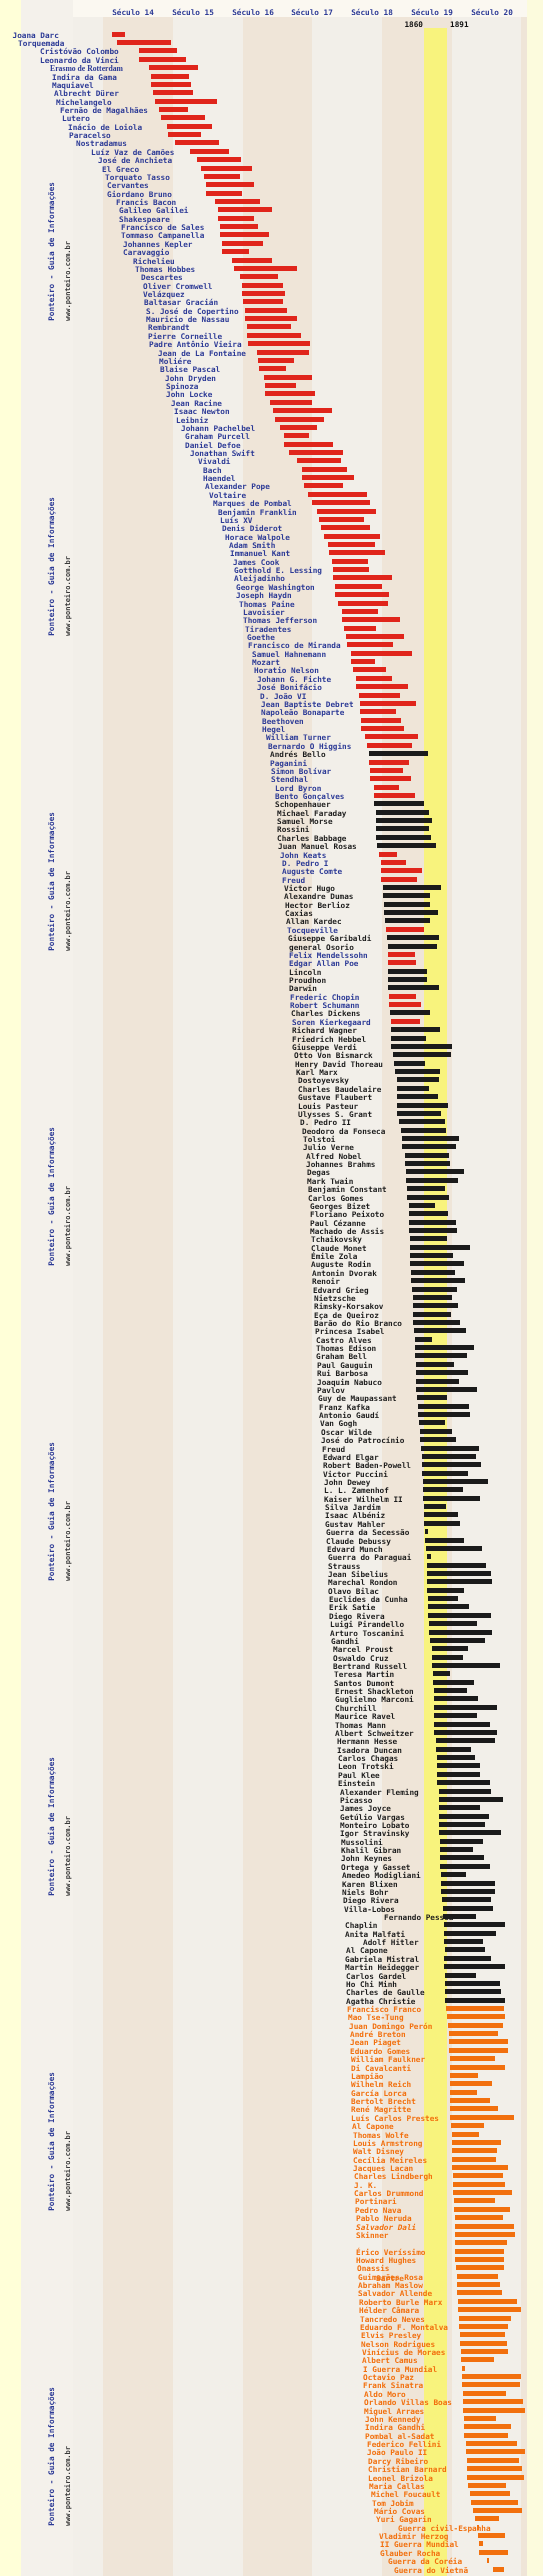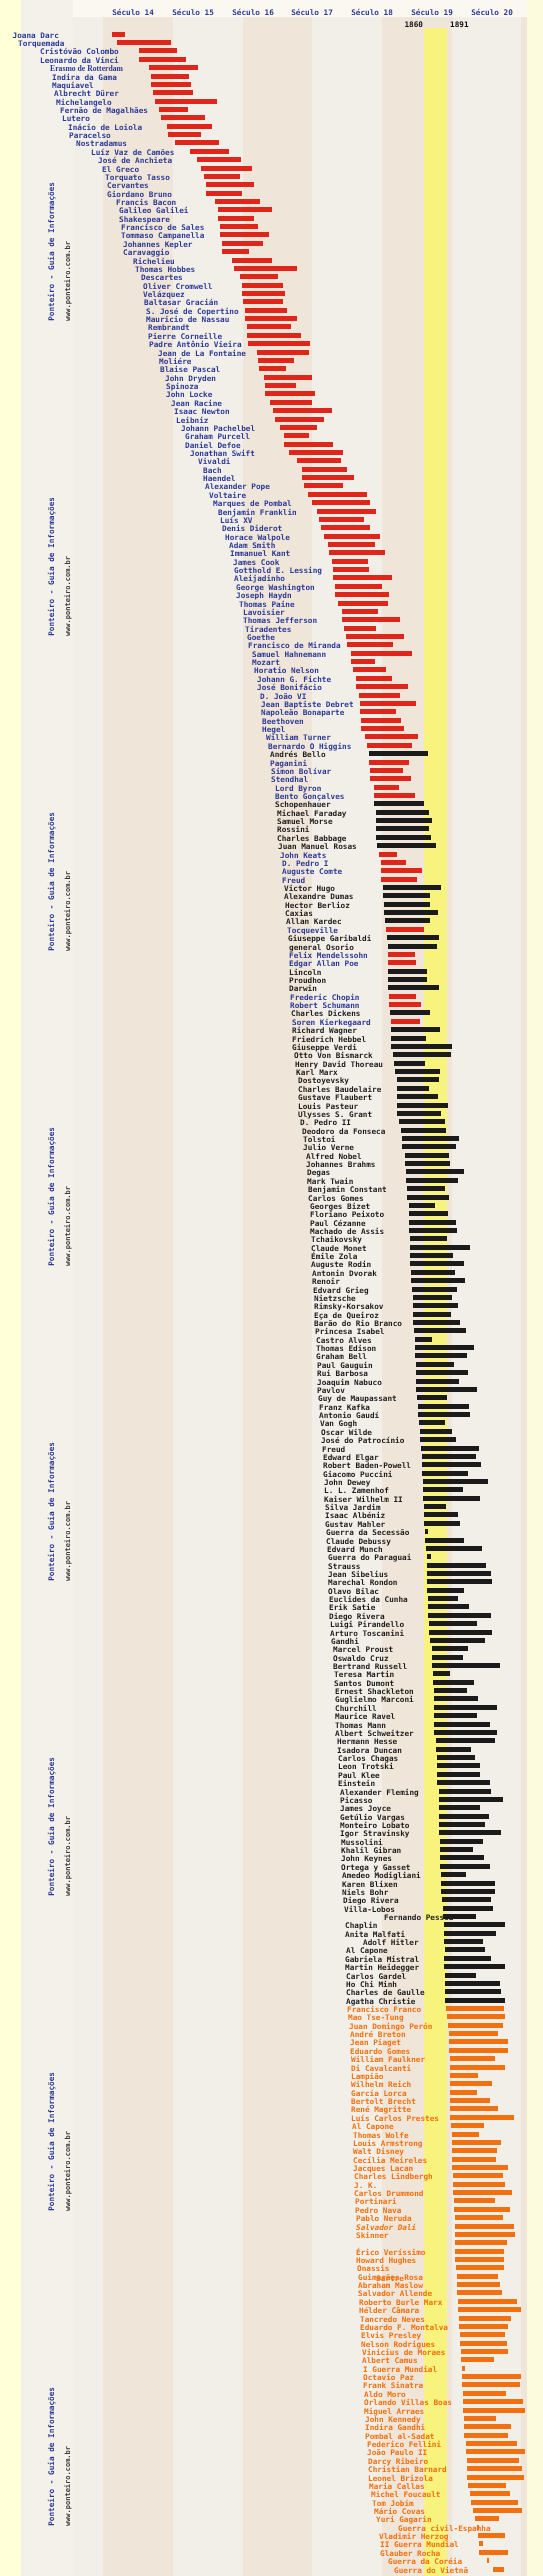--- a/index.html
+++ b/index.html
@@ -794,21 +794,21 @@
       </div>
       <div class="row mid" style="top: 1453px;">
         <span class="lbl" style="left: 323px;">Edward Elgar</span>
         <div class="bar" style="left: 422px; width: 54px;"></div>
       </div>
       <div class="row mid" style="top: 1461px;">
         <span class="lbl" style="left: 323px;">Robert Baden-Powell</span>
         <div class="bar" style="left: 422px; width: 59px;"></div>
       </div>
       <div class="row mid" style="top: 1470px;">
-        <span class="lbl" style="left: 323px;">Giacomo Puccini</span>
+        <span class="lbl" style="left: 323px;">Victor Puccini</span>
         <div class="bar" style="left: 422px; width: 46px;"></div>
       </div>
       <div class="row mid" style="top: 1478px;">
         <span class="lbl" style="left: 324px;">John Dewey</span>
         <div class="bar" style="left: 423px; width: 65px;"></div>
       </div>
       <div class="row mid" style="top: 1486px;">
         <span class="lbl" style="left: 324px;">L. L. Zamenhof</span>
         <div class="bar" style="left: 423px; width: 40px;"></div>
       </div>

